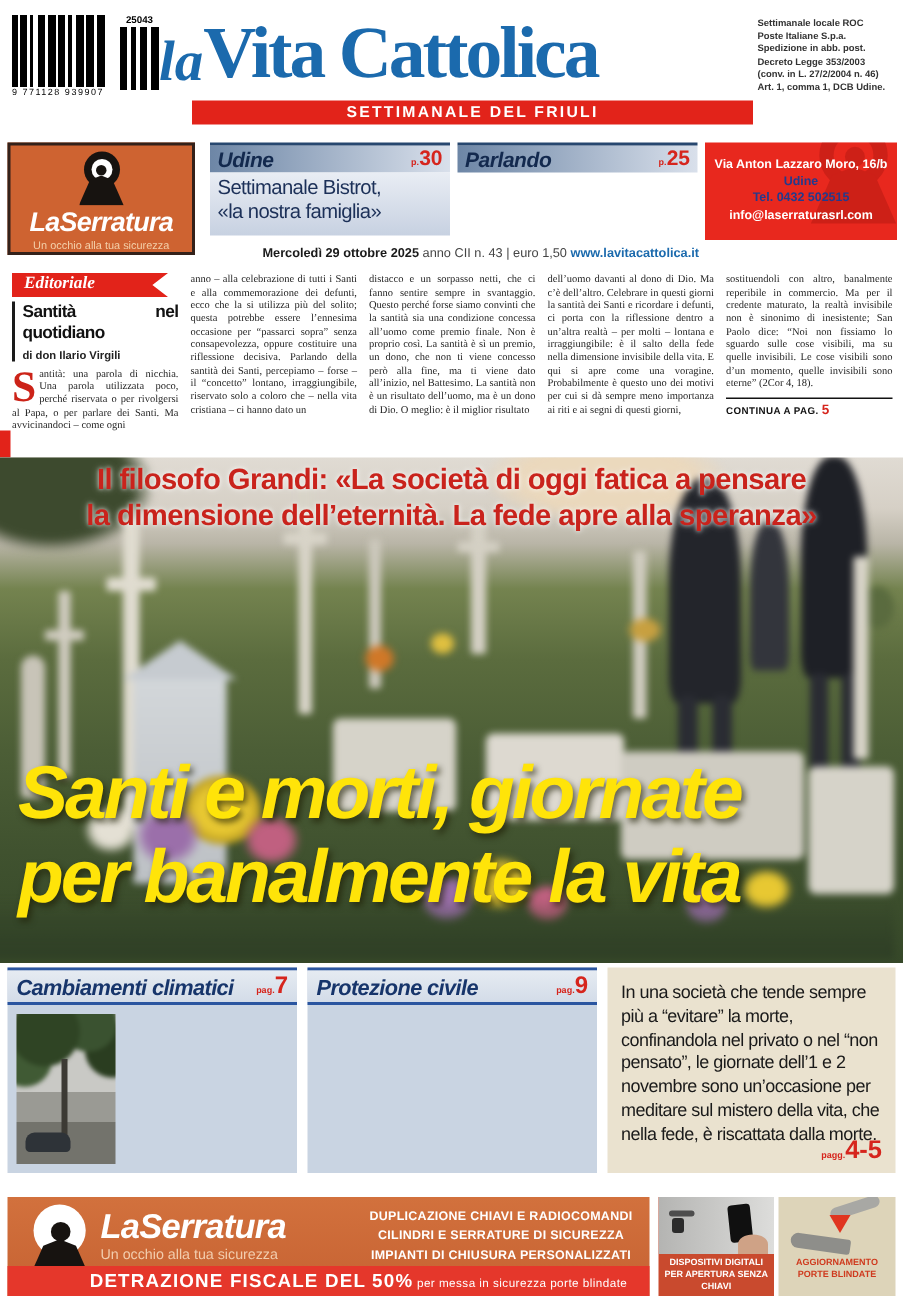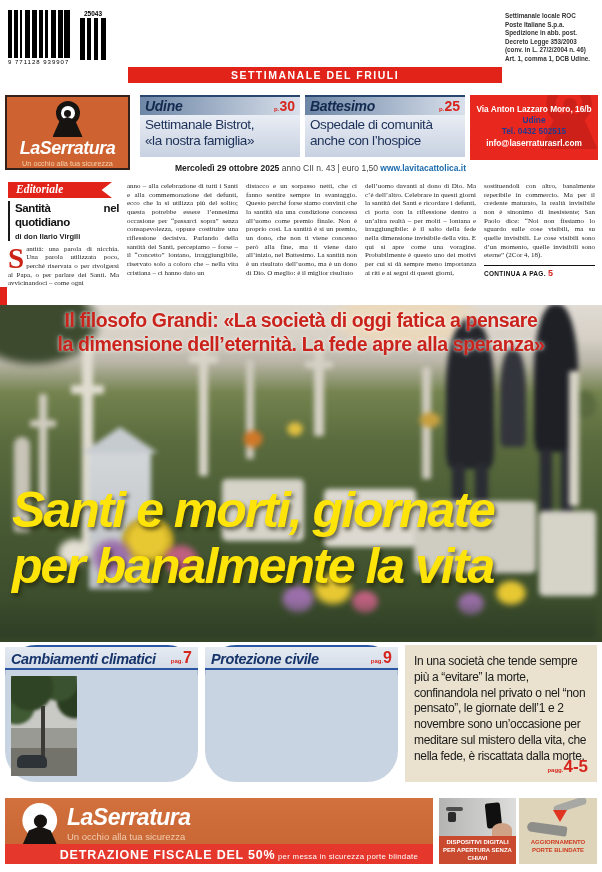--- a/index.html
+++ b/index.html
@@ -83,26 +83,26 @@
   .fig { background:#23252b; border-radius:45% 45% 12% 12%; }
   .leg { background:#2a2c33; border-radius:4px; }
   .bar { background:#d8d4c8; border-radius:2px; }
   .arm { position:absolute; background:inherit; border-radius:2px; }
   .stone { background:#d6d3c9; border-radius:5px; }
   .blob { border-radius:50%; }
 
   .kicker { position:absolute; left:0; top:309px; width:602px; text-align:center; color:#c9231c;
     font-size:19.5px; font-weight:bold; letter-spacing:-0.4px; line-height:1.22;
     text-shadow:0 0 3px rgba(255,255,255,0.75),0 0 6px rgba(255,255,255,0.45); }
-  .headline { position:absolute; left:12px; top:482px; width:590px; color:#ffe409;
+  .headline { position:absolute; left:12px; top:500px; width:590px; color:#ffe409;
     font-size:50px; font-weight:bold; font-style:italic; letter-spacing:-2px; line-height:1.12;
     text-shadow:2px 3px 4px rgba(30,30,5,0.65); white-space:nowrap; }
 
   
-  .news-box { position:absolute; top:645px; width:193px; height:137px; background:#c9d4e2; border-top:2px solid #2a55a0;border-radius:31px; }
+  .news-box { position:absolute; top:645px; width:193px; height:137px; background:#c9d4e2; border-top:2px solid #2a55a0; }
   .nb-head { display:flex; align-items:flex-end; justify-content:space-between; padding:2px 6px 1px 6px;
     border-bottom:2.5px solid #2a55a0; background:linear-gradient(180deg,#e6ebf2,#d3dce8); }
   .nb-head .sec { font-size:14.5px; font-weight:bold; font-style:italic; color:#17356b; letter-spacing:-0.4px; }
   .nb-head .pg { color:#d6251d; font-weight:bold; white-space:nowrap; }
   .nb-head .pg .lbl { font-size:6px; }
   .nb-head .pg .num { font-size:16px; }
   .nb-content { display:flex; gap:7px; padding:6px; }
   .nb-photo { width:66px; height:100px; flex:none; position:relative; overflow:hidden; }
   .nb-headline { font-size:12.5px; font-weight:bold; font-style:italic; color:#16305e; line-height:1.2; letter-spacing:-0.4px; }
 
@@ -163,20 +163,23 @@
 <body>
 
 <div class="page">
 
   <div class="barcode-wrap">
     <div class="barcode-main"></div>
     <div class="barcode-digits">9 771128 939907</div>
     <div class="issue-code">25043</div>
     <div class="barcode-addon"></div>
   </div>
+  <div class="masthead">
+    <span class="la">la</span><span class="main">Vita Cattolica</span>
+  </div>
   <div class="legal">
     <div>Settimanale locale ROC</div>
     <div>Poste Italiane S.p.a.</div>
     <div>Spedizione in abb. post.</div>
     <div>Decreto Legge 353/2003</div>
     <div>(conv. in L. 27/2/2004 n. 46)</div>
     <div>Art. 1, comma 1, DCB Udine.</div>
   </div>
   <div class="band">SETTIMANALE DEL FRIULI</div>
 
@@ -198,26 +201,22 @@
       <span class="sec">Udine</span>
       <span class="pg"><span class="lbl">p.</span><span class="num">30</span></span>
     </div>
     <div class="teaser-body">
       <div>Settimanale Bistrot,</div>
       <div>«la nostra famiglia»</div>
     </div>
   </div>
   <div class="teaser" style="left:305px;">
     <div class="teaser-head">
-      <span class="sec">Battesimo</span>
+      <span class="sec">Parlando</span>
       <span class="pg"><span class="lbl">p.</span><span class="num">25</span></span>
-    </div>
-    <div class="teaser-body">
-      <div>Ospedale di comunità</div>
-      <div>anche con l’hospice</div>
     </div>
   </div>
 
   <div class="ad-contact">
     <div class="wm keyhole">
       <div class="head">
           <div class="ring">
             <div class="pupil"></div>
           </div>
         </div>
@@ -356,20 +355,25 @@
             <div class="ring">
               <div class="pupil"></div>
             </div>
           </div>
         <div class="kbody"></div>
       </div>
       <div class="banner-brand">
         <div class="brand">LaSerratura</div>
         <div class="tag">Un occhio alla tua sicurezza</div>
       </div>
+      <div class="banner-services">
+        <div>DUPLICAZIONE CHIAVI  E RADIOCOMANDI</div>
+        <div>CILINDRI E SERRATURE  DI SICUREZZA</div>
+        <div>IMPIANTI DI CHIUSURA PERSONALIZZATI</div>
+      </div>
       <div class="banner-red">
         <span class="strong">DETRAZIONE FISCALE DEL 50%</span><span class="rest"> per messa in sicurezza porte blindate</span>
       </div>
     </div>
     <div class="mini-box mini-digital">
       <div class="mini-photo1">
         <div class="handle"></div>
         <div class="lock"></div>
         <div class="phone"></div>
         <div class="hand"></div>

